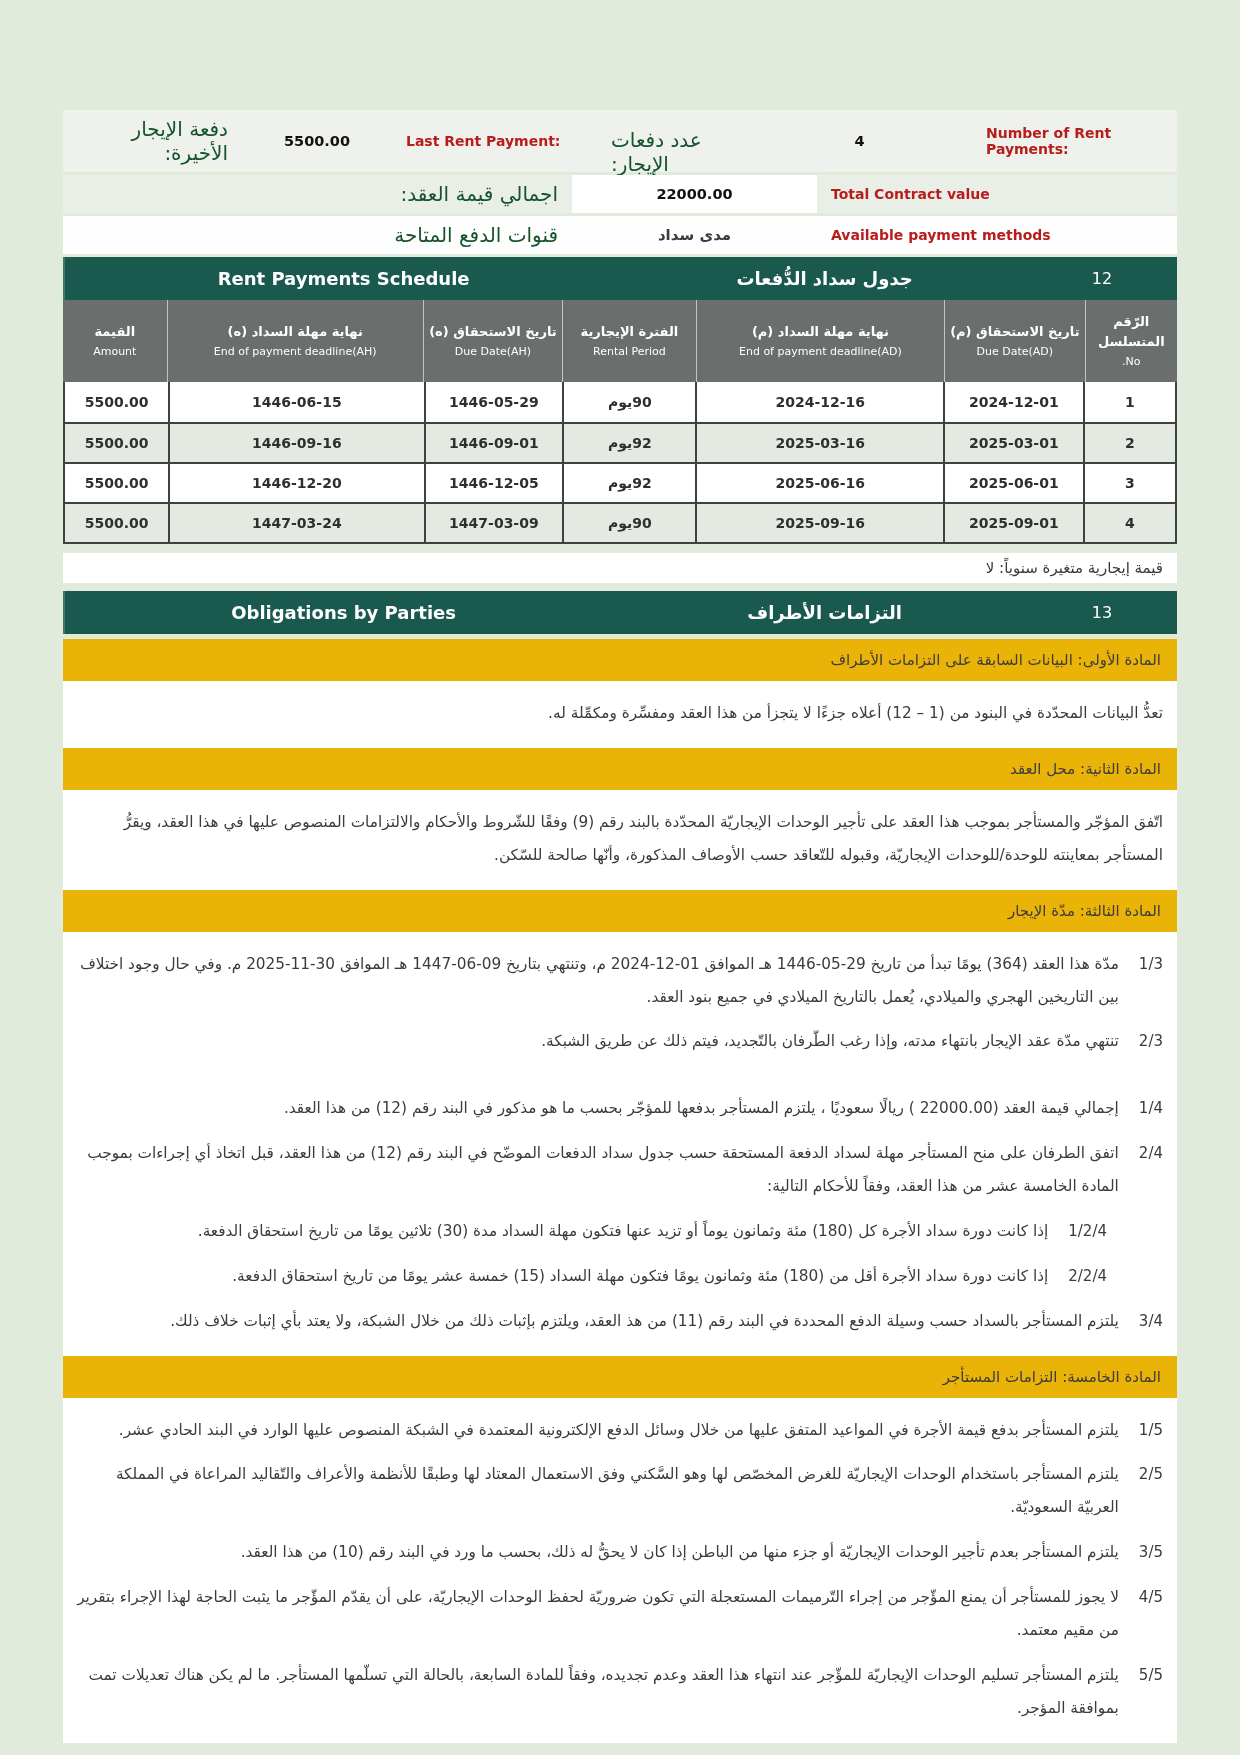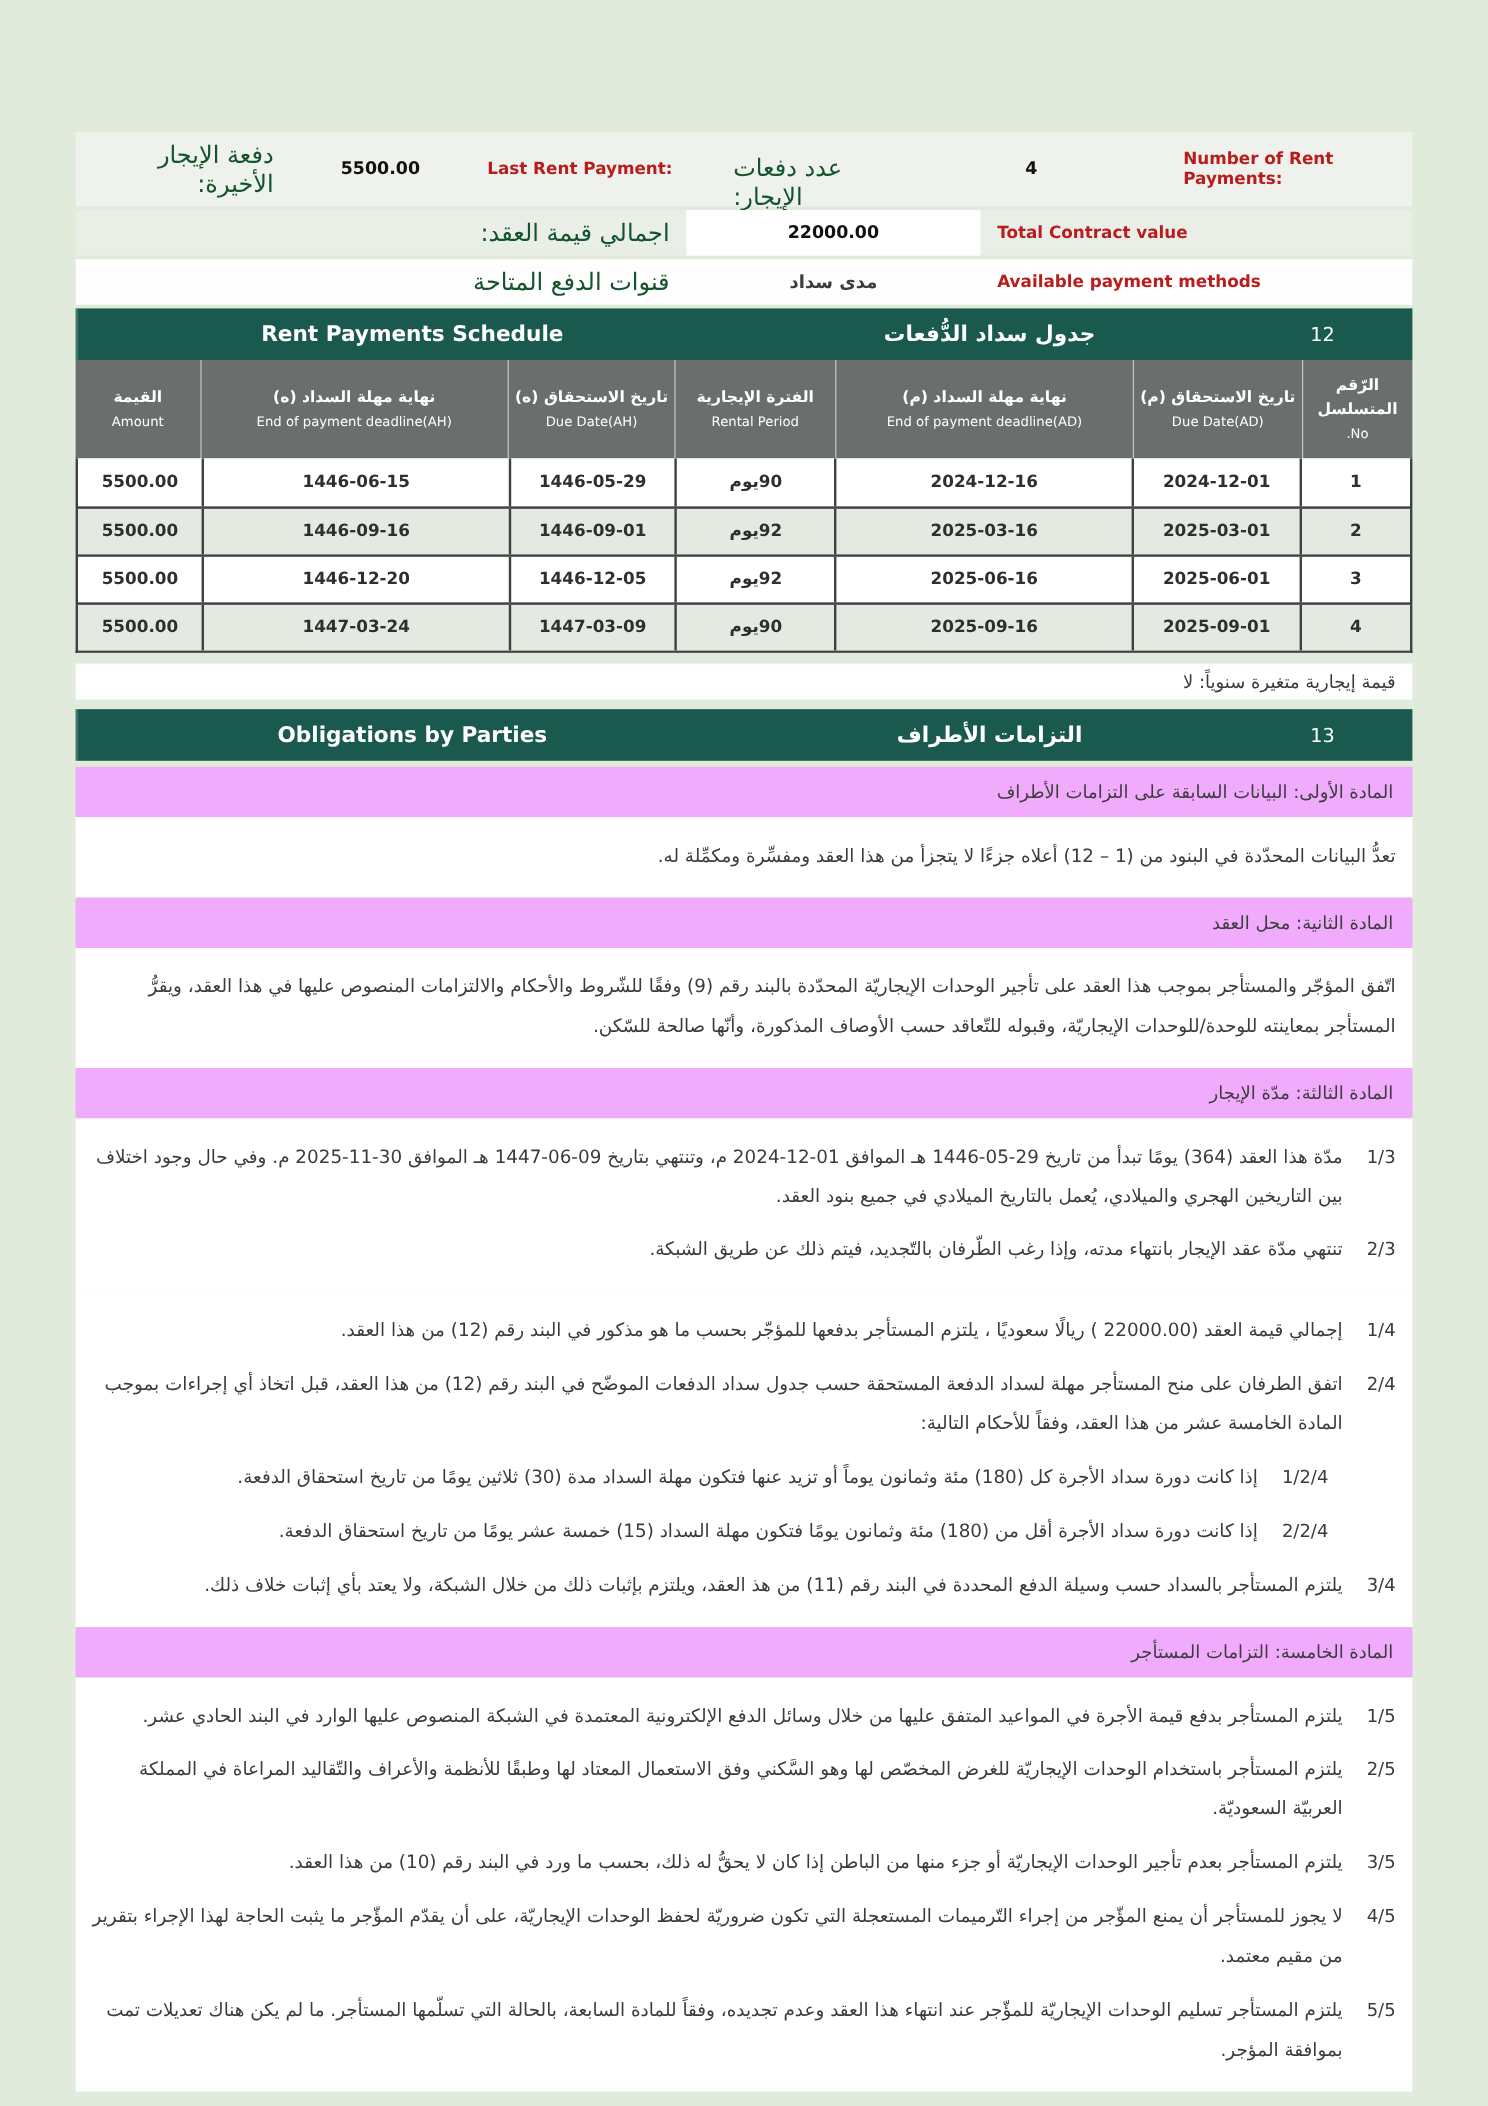--- a/index.html
+++ b/index.html
@@ -62,21 +62,21 @@
   .tcell:first-child { border-left:none; }
   .c0 { width:9.3%; } .c1w { width:23%; } .c2w { width:12.5%; } .c3w { width:12%; direction:rtl; }
   .c4w { width:22.3%; } .c5w { width:12.6%; } .c6w { width:8.3%; }
 
   
   .note-bar { background:#ffffff; height:30px; margin-top:9px; display:flex; align-items:center;
               padding:0 14px; font-size:15px; color:#3a3a3a; }
 
   
   .articles { margin-top:5px; }
-  .article-bar { background:#f0abfc; min-height:42px; display:flex; align-items:center;
+  .article-bar { background:#eab308; min-height:42px; display:flex; align-items:center;
                  padding:10px 16px; font-size:15px; color:#3c3c3c; }
   .article-body { background:#ffffff; padding:16px 14px 14px 14px; }
   .clause { display:flex; margin-bottom:12px; }
   .clause:last-child { margin-bottom:4px; }
   .clause-num { flex:none; min-width:44px; font-size:15px; color:#3b3b3b; padding-left:20px;
                 line-height:2.15; white-space:nowrap; }
   .clause-text { flex:1; font-size:15.3px; line-height:2.15; text-align:right; color:#3b3b3b; }
   .clause.indent { margin-right:56px; }
 </style>
 </head>

